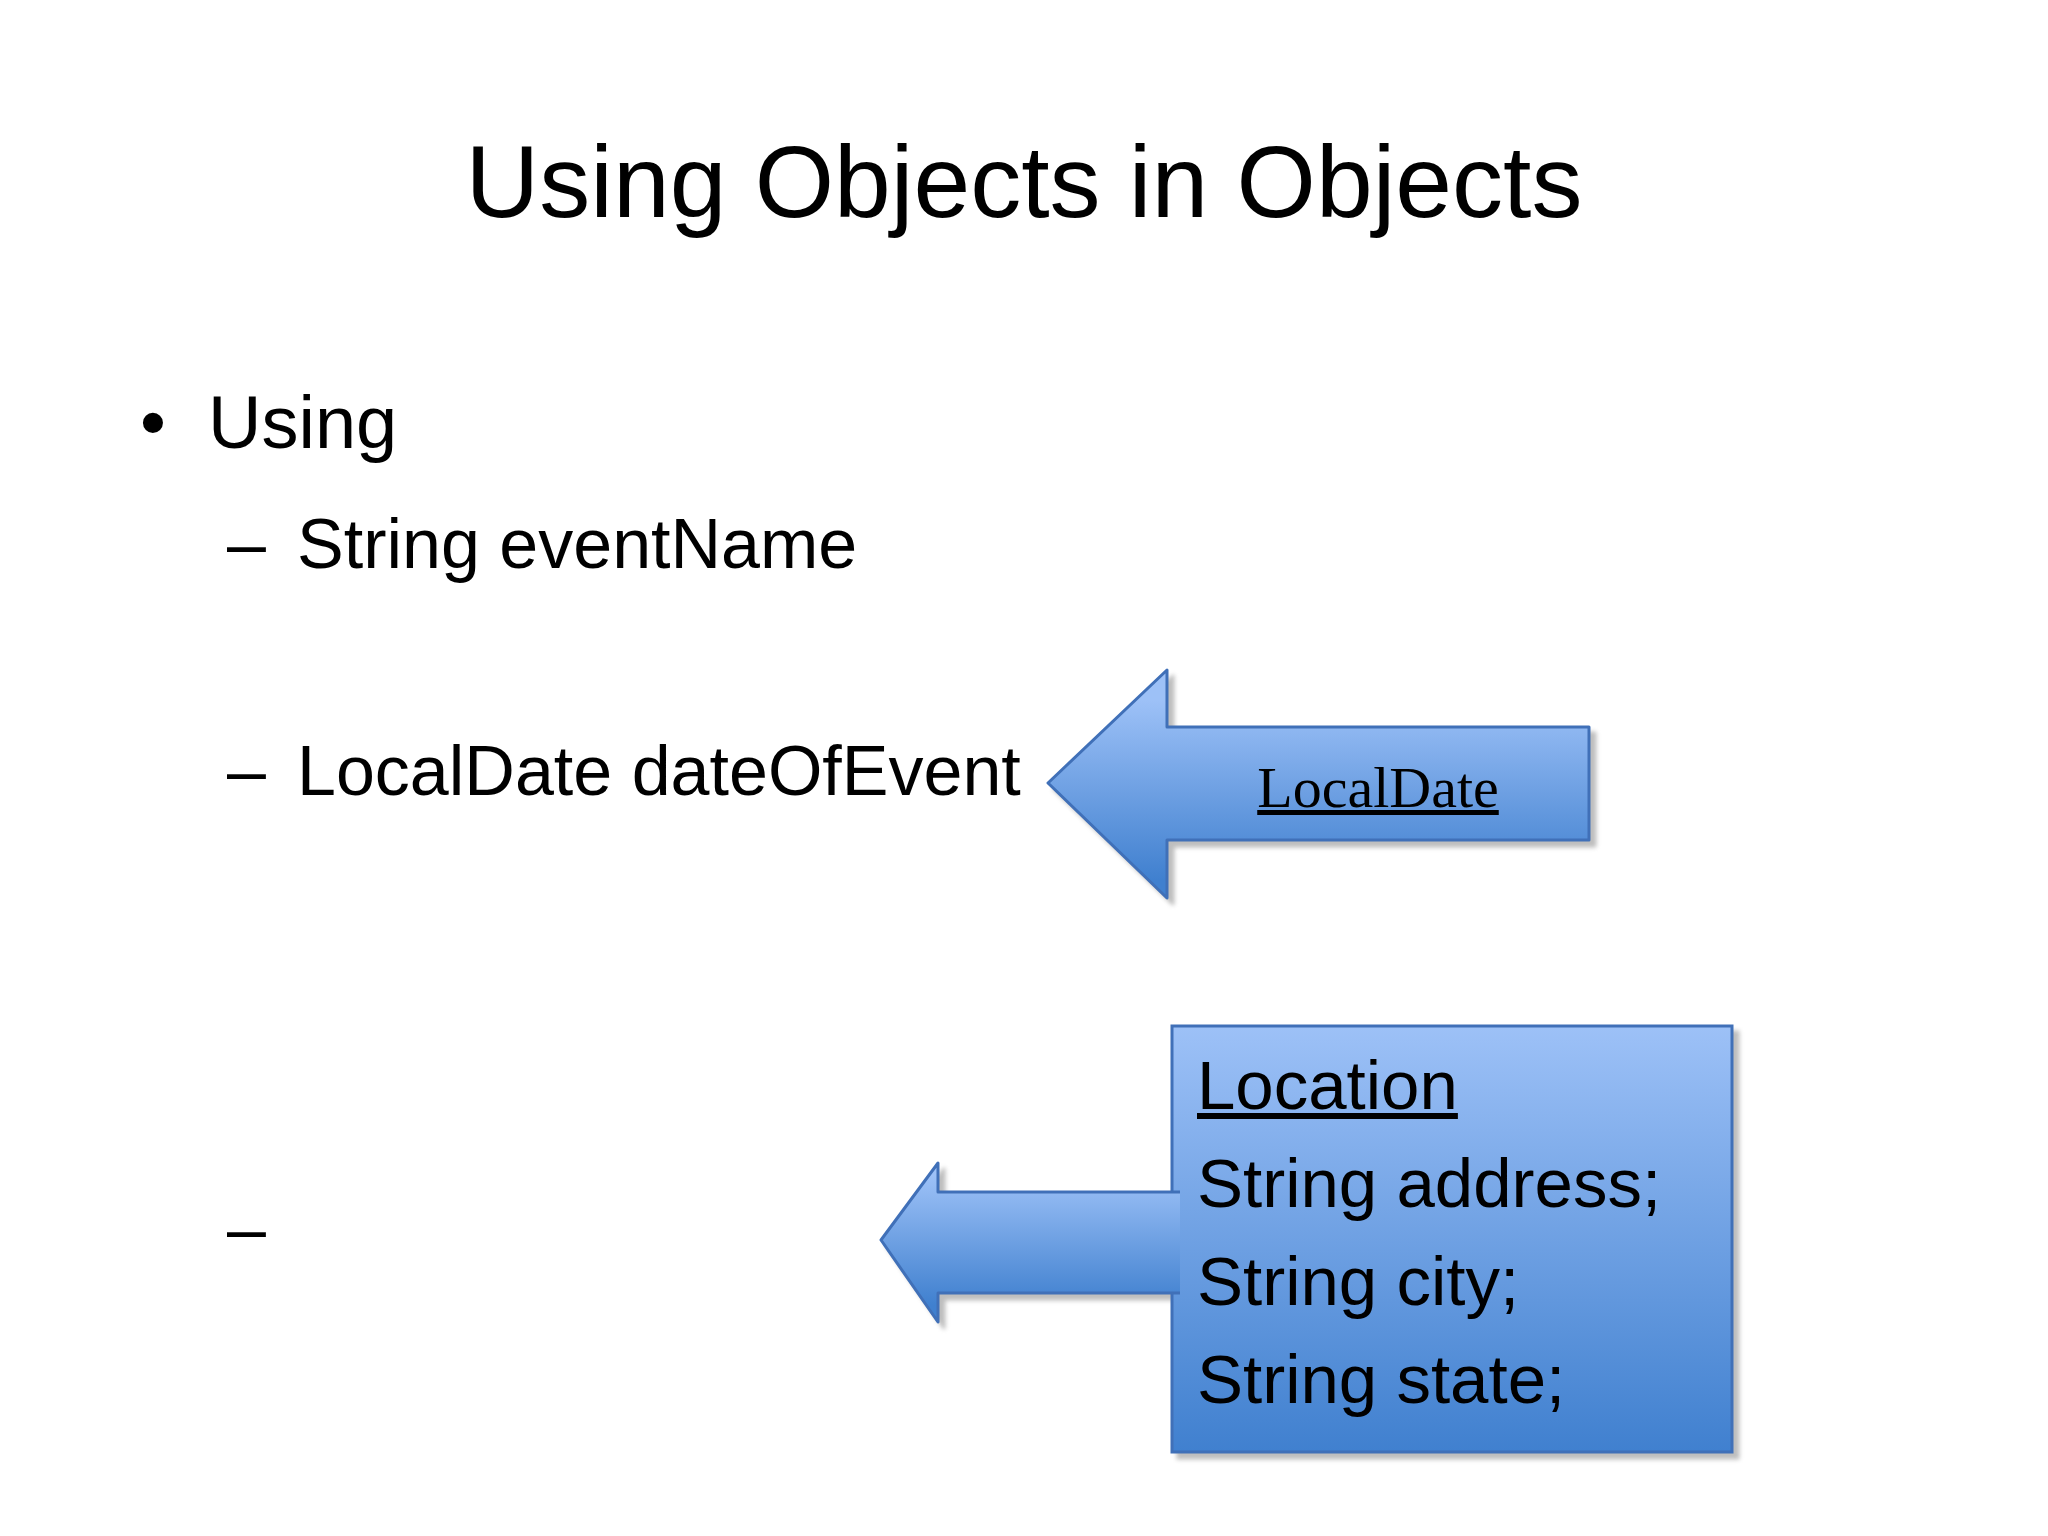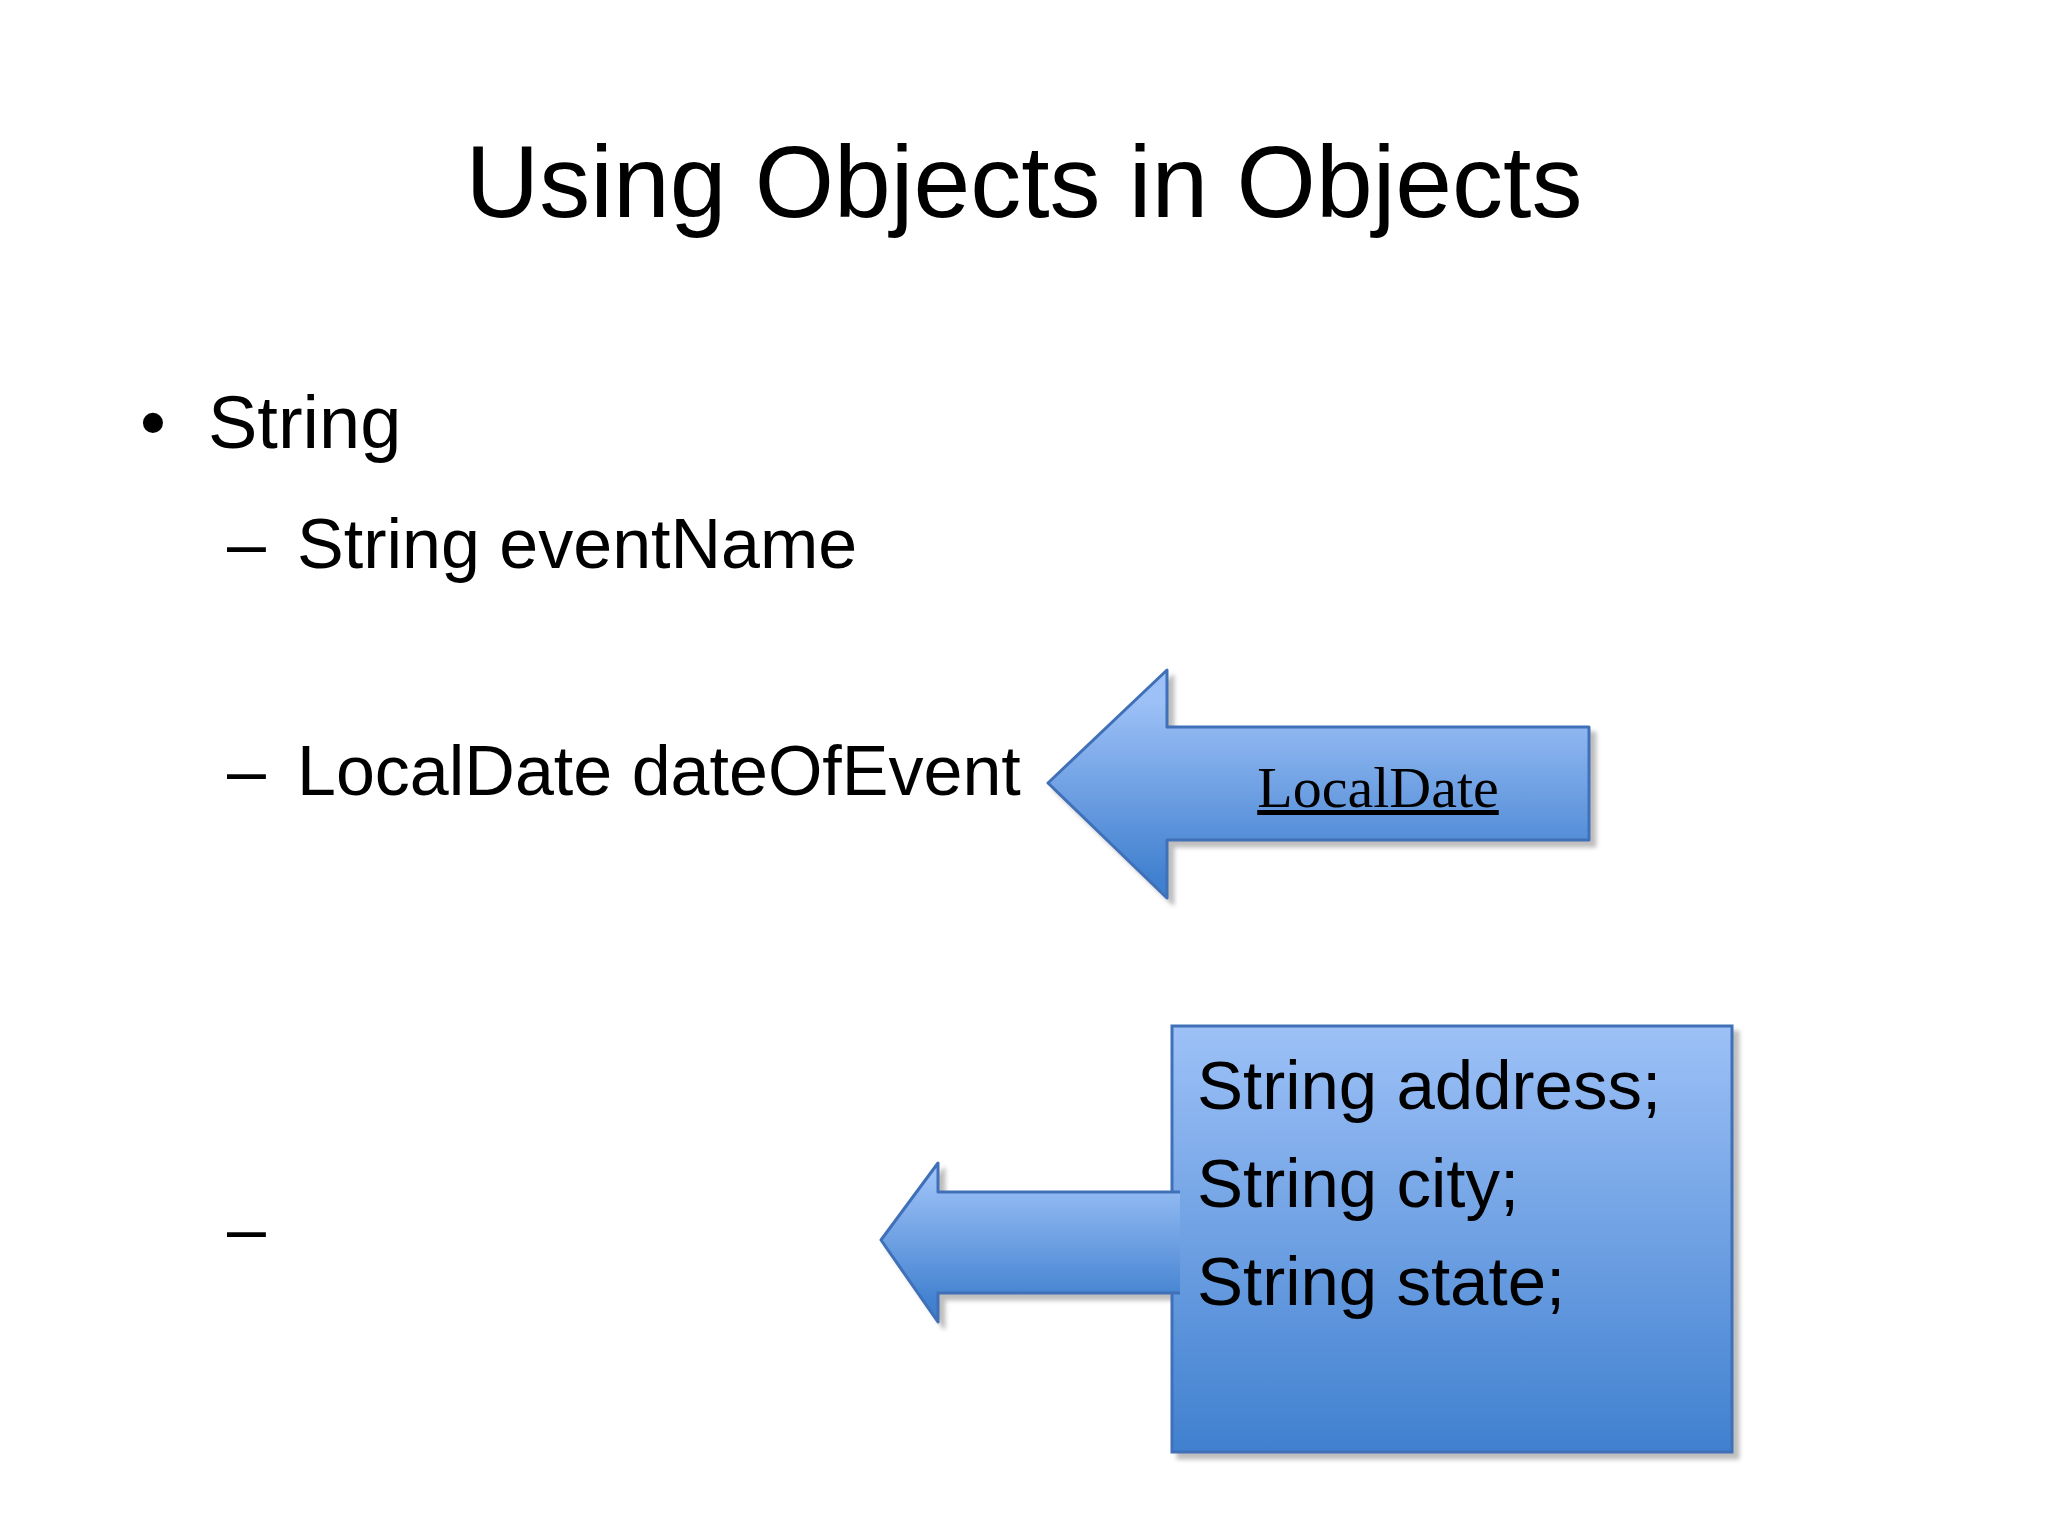--- a/index.html
+++ b/index.html
@@ -53,21 +53,21 @@
 </style>
 </head>
 <body>
 
 <div class="slide">
 
   <div class="title">Using Objects in Objects</div>
 
   <div class="bullet-l1">
     <span class="marker">•</span>
-    <span>String</span>
+    <span>Using</span>
   </div>
 
   <div class="bullet-l2 b-sub1">
     <span class="marker">–</span>
     <span>String eventName</span>
   </div>
 
   <div class="bullet-l2 b-sub2">
     <span class="marker">–</span>
     <span>LocalDate dateOfEvent</span>
@@ -97,18 +97,19 @@
 
     <path d="M1172,1026 L1732,1026 L1732,1452 L1172,1452 Z" fill="url(#gLocBox)" stroke-width="3" stroke="#4070b8"></path>
 
     <path d="M881,1240 L938,1163 L938,1192 L1180,1192 L1180,1293 L938,1293 L938,1322 Z" fill="url(#gLocArrow)" stroke="none"></path>
     <path d="M1180,1192 L938,1192 L938,1163 L881,1240 L938,1322 L938,1293 L1180,1293" fill="none" stroke-width="3" stroke-linejoin="round" stroke="#4070b8"></path>
   </svg>
 
   <div class="ld-label">LocalDate</div>
 
   <div class="loc-text">
+    <div class="u">Location</div>
     <div>String address;</div>
     <div>String city;</div>
     <div>String state;</div>
   </div>
 
 </div>
 
 </body></html>

